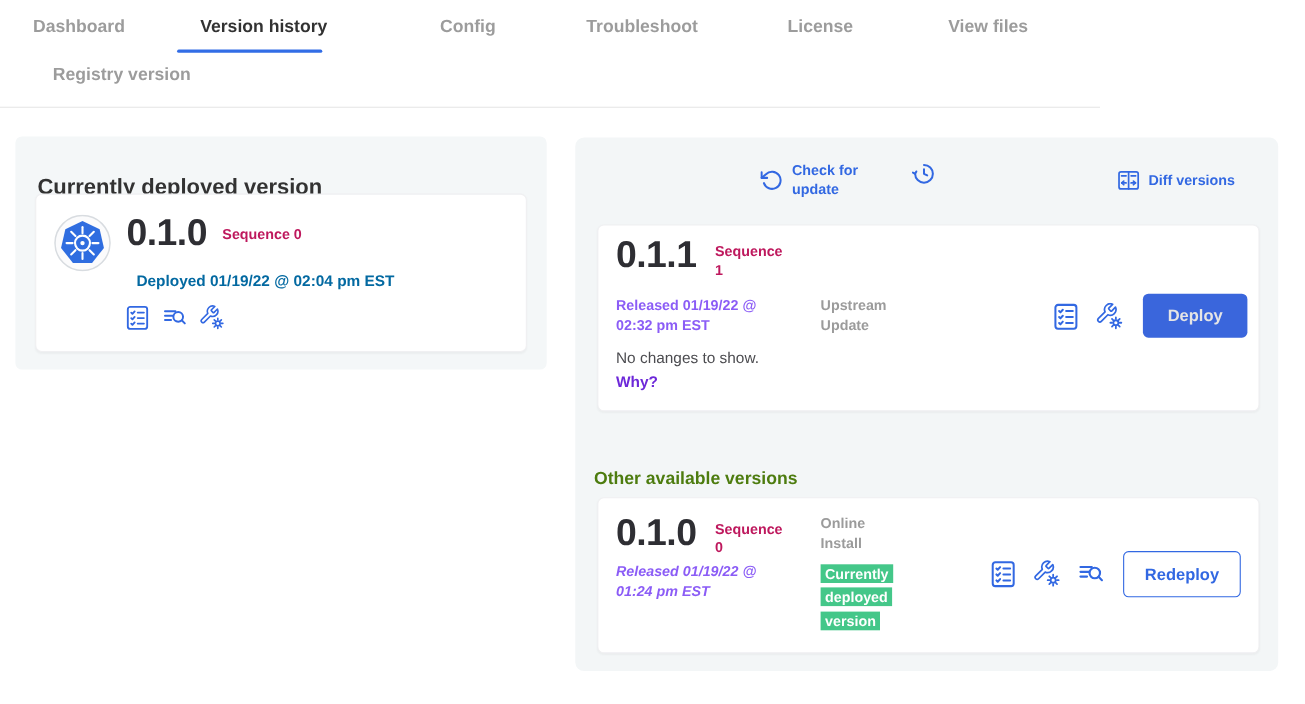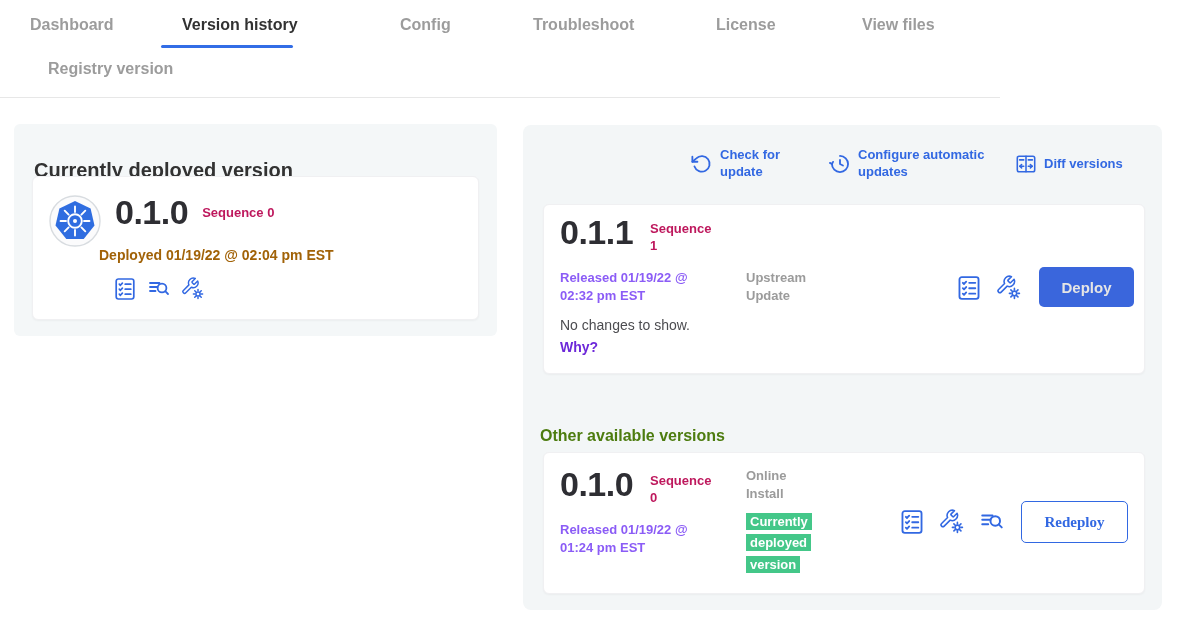--- a/index.html
+++ b/index.html
@@ -13,21 +13,21 @@
   #deployed-card{position:absolute;left:14px;top:124px;width:483px;height:212px;background:#f4f7f8;border-radius:6px;}
   #deployed-title{position:absolute;left:20px;top:18px;font-size:20px;font-weight:700;color:#323232;}
   #deployed-inner{position:absolute;left:18px;top:52px;right:18px;bottom:16px;background:#fff;border:1px solid #f0f0f2;
     border-radius:6px;box-shadow:0 1px 2px rgba(0,0,0,.04);}
   #k8s-logo{position:absolute;left:16px;top:18px;width:52px;height:52px;}
   .version-row{display:flex;align-items:flex-start;}
   .big-version{font-size:34px;font-weight:700;color:#2e2e33;letter-spacing:-.5px;line-height:1;}
   .seq{font-size:13px;font-weight:600;color:#be185d;line-height:1.3;}
   #deployed-version-row{position:absolute;left:82px;top:18px;}
   #deployed-seq{margin-left:14px;margin-top:10px;}
-  #deployed-date{position:absolute;left:66px;top:70px;font-size:14px;font-weight:600;color:#a16207;white-space:nowrap;}
+  #deployed-date{position:absolute;left:91px;top:70px;font-size:14px;font-weight:600;color:#0369a1;white-space:nowrap;}
   #deployed-icons{position:absolute;left:80px;top:100px;display:flex;gap:10px;align-items:center;}
   
   #updates-panel{position:absolute;left:523px;top:125px;width:639px;height:485px;background:#f3f6f7;border-radius:8px;}
   #panel-title{position:absolute;left:17px;top:20px;width:125px;font-size:16px;font-weight:700;color:#75757c;line-height:1.25;}
   .hdr-link{position:absolute;display:flex;align-items:center;gap:7px;color:#3268e2;font-size:13px;font-weight:700;cursor:pointer;}
   .hdr-link .txt{line-height:1.3;}
   #link-check{left:168px;top:22px;}
   #link-check .txt{width:72px;}
   #link-configure{left:306px;top:22px;}
   #link-configure .txt{width:128px;}
@@ -45,27 +45,27 @@
   #latest-released{left:16px;top:64px;}
   #latest-source{left:202px;top:64px;}
   #latest-note{position:absolute;left:16px;top:112px;font-size:14px;color:#4c4c50;}
   #latest-why{position:absolute;left:16px;top:134px;font-size:14px;font-weight:700;color:#6d28d9;cursor:pointer;}
   #latest-icons{left:412px;top:70px;}
   #deploy-btn{position:absolute;left:495px;top:62px;width:95px;height:40px;background:#3a66dc;border:none;border-radius:5px;
     color:#e5e5e5;font-size:15px;font-weight:700;font-family:"Liberation Sans",sans-serif;cursor:pointer;}
   
   #other-version{position:absolute;left:16px;top:14px;}
   #other-seq{position:absolute;left:106px;top:20px;width:64px;}
-  #other-released{left:16px;top:68px;}
+  #other-released{left:16px;top:58px;font-style:italic;}
   #other-source{left:202px;top:14px;}
   #other-badge-wrap{position:absolute;left:202px;top:58px;width:78px;font-size:13px;font-weight:700;line-height:1.65;}
   #other-badge{background:#44c789;color:#fff;padding:1px 4px;-webkit-box-decoration-break:clone;box-decoration-break:clone;}
   #other-icons{left:355px;top:56px;}
   #redeploy-btn{position:absolute;left:477px;top:48px;width:107px;height:42px;background:#fff;border:1px solid #3268e2;border-radius:5px;
-    color:#3268e2;font-size:15px;font-weight:700;font-family:Liberation Serif, serif;cursor:pointer;}
+    color:#3268e2;font-size:15px;font-weight:700;font-family:Liberation Sans, sans-serif;cursor:pointer;}
   
   .ic{color:#3268e2;display:block;}
   .ic-26{width:26px;height:26px;}
   .ic-24{width:24px;height:24px;}
   .ic-22{width:22px;height:22px;}
   #svg-defs{position:absolute;width:0;height:0;overflow:hidden;}
 </style>
 </head>
 <body>
 
@@ -173,21 +173,20 @@
   <div class="hdr-link" id="link-check">
     <svg class="ic ic-22">
         <use href="#sym-refresh"></use>
       </svg>
     <span class="txt">Check for update</span>
   </div>
   <div class="hdr-link" id="link-configure">
     <svg class="ic ic-22">
         <use href="#sym-schedule"></use>
       </svg>
-    <span class="txt">Configure automatic updates</span>
   </div>
   <div class="hdr-link" id="link-diff">
     <svg class="ic ic-22">
         <use href="#sym-diff"></use>
       </svg>
     <span class="txt">Diff versions</span>
   </div>
 
   <div class="vcard" id="latest-card">
     <div id="latest-version" class="big-version">0.1.1</div>

